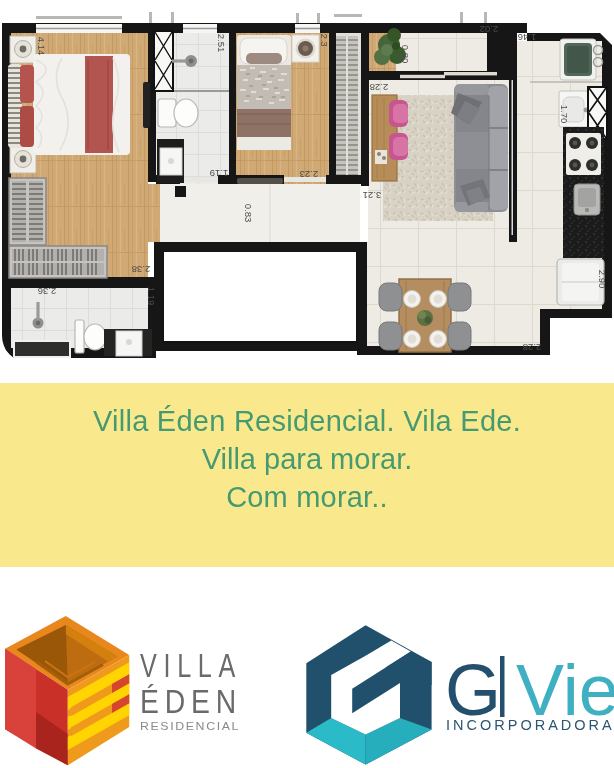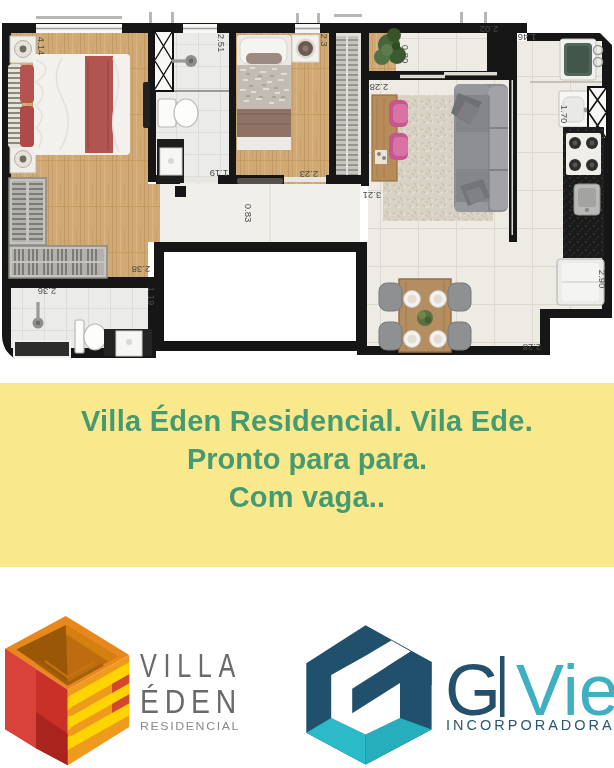--- a/index.html
+++ b/index.html
@@ -1,19 +1,19 @@
 <!DOCTYPE html>
 <html><head>
 <meta charset="utf-8">
 <style>
 html,body{margin:0;padding:0;width:614px;height:768px;background:#ffffff;overflow:hidden}
 body{font-family:"Liberation Sans",sans-serif;position:relative}
 .plan{position:absolute;left:0;top:0}
 .band{position:absolute;left:0;top:383px;width:614px;height:184px;background:#fae98c}
-.band .tx{width:614px;text-align:center;color:#459a72;font-weight:bold;font-size:29px;line-height:38px;padding-top:19px}
+.band .tx{width:614px;text-align:center;color:#459a72;font-weight:normal;font-size:29px;line-height:38px;padding-top:19px}
 .band .l1{letter-spacing:0.25px}.band .l3{letter-spacing:1.15px}.band .l4{letter-spacing:0.2px}
 .logo{position:absolute}
 </style>
 </head>
 <body>
 
 <svg class="plan" width="614" height="372" viewBox="0 0 614 372">
 <defs>
 <clipPath id="rr">
         <rect x="2" y="0" width="610" height="362" rx="26" ry="26"></rect>
@@ -483,22 +483,22 @@
 <text transform="rotate(90 564 114)" x="564" y="117">1.70</text>
 <text transform="rotate(90 602 279)" x="602" y="282">2.90</text>
 <text transform="rotate(180 532 347)" x="532" y="350">2.28</text>
 </g>
 </g>
 </svg>
 
 <div class="band">
 <div class="tx">
       <div class="l1">Villa Éden Residencial. Vila Ede.</div>
-      <div class="l2">Pronto para para.</div>
-      <div class="l4">Com vaga..</div>
+      <div class="l2">Villa para morar.</div>
+      <div class="l4">Com morar..</div>
     </div>
 </div>
 
 <svg class="logo" style="left:0;top:600px" width="260" height="168" viewBox="0 0 260 168">
 
 <g>
       <polygon points="65.7,16 129.2,55.1 67.8,89.8 5.1,48.7" fill="#e8871c"></polygon>
 <polygon points="65.9,25 117.5,56.5 67.7,84 16.5,49.5" fill="#bd6c10"></polygon>
 <polygon points="65.9,25 16.5,49.5 67.7,84" fill="#9a5708"></polygon>
 <polygon points="65.9,25 117.5,56.5 108,61.5 65.9,34" fill="#d3800f"></polygon>

